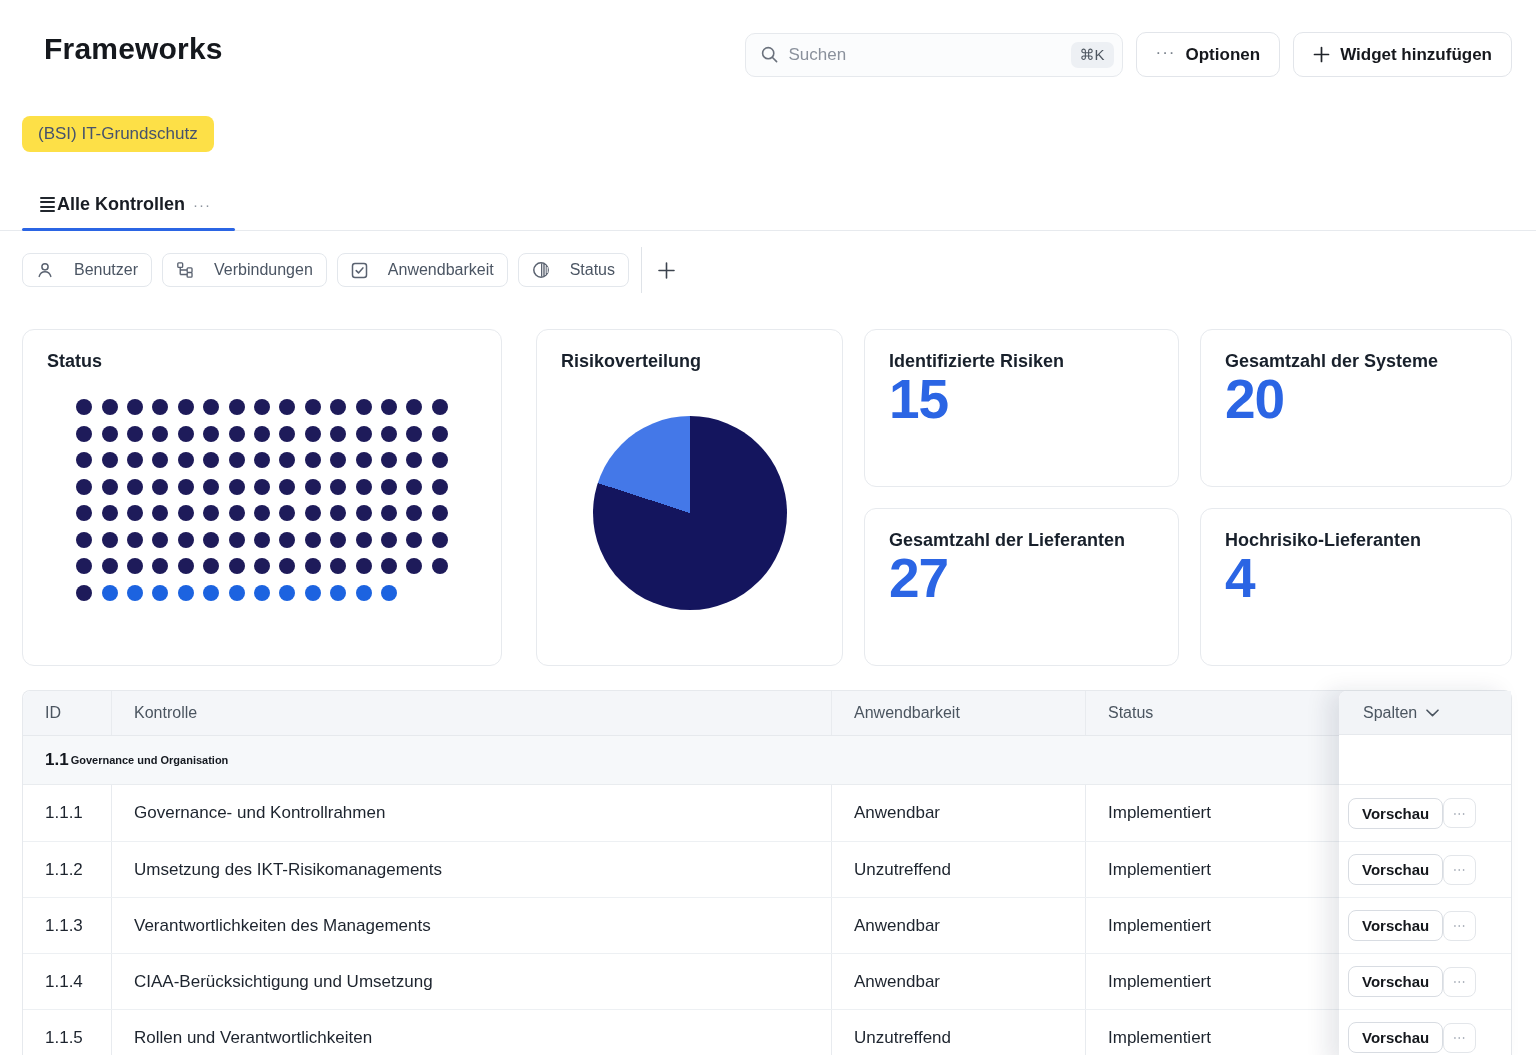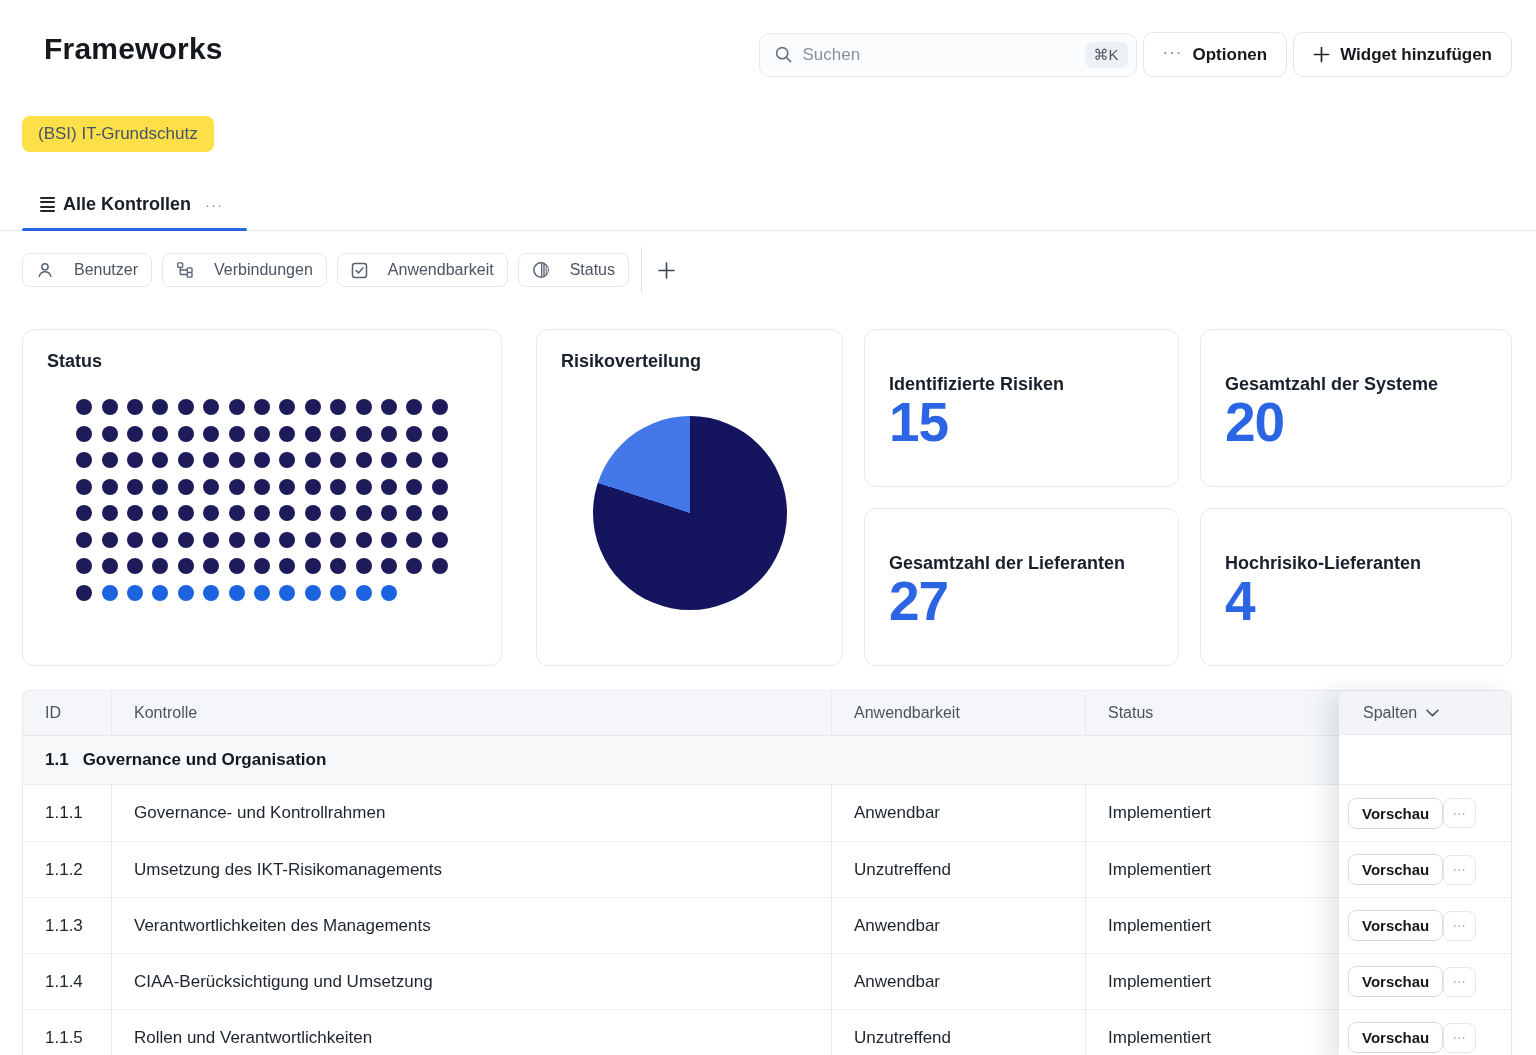--- a/index.html
+++ b/index.html
@@ -2,21 +2,21 @@
 <html style="--accent: #2b65e4;"><head>
 <meta charset="utf-8">
 <style>
   * { margin:0; padding:0; box-sizing:border-box; }
   html,body { width:1536px; height:1055px; overflow:hidden; background:#ffffff;
               font-family:"Liberation Sans", sans-serif; color:#1d242e; }
 
   
   .topbar { display:flex; align-items:flex-start; padding:32px 24px 0 44px; }
   .page-title { font-size:30px; font-weight:700; color:#15181d; letter-spacing:.2px; }
-  .topbar-right { margin-left:auto; display:flex; align-items:center; gap:6px; }
+  .topbar-right { margin-left:auto; display:flex; align-items:center; gap:13px; }
 
   .search-box { width:378px; height:44px; background:#fbfcfd; border:1px solid #e6e9ed;
     border-radius:10px; display:flex; align-items:center; padding:0 8px 0 14px; }
   .search-box input { border:none; outline:none; background:transparent; flex:1;
     font-size:17px; color:#30363f; font-family:inherit; }
   .search-box input::placeholder { color:#8a919c; }
   .kbd-badge { background:#edf0f4; border-radius:7px; padding:4px 9px; font-size:15px;
     color:#4e5660; white-space:nowrap; }
 
   .btn { height:45px; background:#fff; border:1px solid #e2e5ea; border-radius:10px;
@@ -24,21 +24,21 @@
     font-weight:600; color:#16181d; cursor:pointer; }
   .btn .ellipsis { color:#7a828c; font-size:17px; letter-spacing:1px; font-weight:400; transform:translateY(-2px); }
 
   
   .chip-row { margin:39px 0 0 22px; }
   .framework-chip { display:inline-block; background:#fde047; color:#46526d;
     font-size:17px; padding:8px 16px; border-radius:8px; }
 
   
   .tabbar { margin-top:33px; border-bottom:1px solid #e7eaee; position:relative; }
-  .tab { display:inline-flex; align-items:center; gap:8px; margin-left:22px;
+  .tab { display:inline-flex; align-items:center; gap:2px; margin-left:22px;
     padding:0 24px 15px 18px; position:relative; cursor:pointer; }
   .tab-label { font-size:18px; font-weight:600; color:#191d24; }
   .tab-more { color:#8d949e; font-size:15px; letter-spacing:1px; margin-left:6px; cursor:pointer; }
   .tab.active::after { content:""; position:absolute; left:0; right:0; bottom:-1px;
     height:3px; border-radius:2px; background:var(--accent,#2b65e4); }
   .hamburger { display:inline-flex; flex-direction:column; gap:2.4px; }
   .hamburger span { width:15px; height:2px; background:#21262d; border-radius:1px; }
 
   
   .filterbar { display:flex; align-items:center; padding:16px 0 0 22px; }
@@ -59,36 +59,36 @@
   .dot { width:16px; height:16px; border-radius:50%; }
   .legend { display:flex; justify-content:center; gap:36px; margin-top:29px; }
   .legend-item { display:flex; align-items:center; gap:4px; font-size:15px; color:#2a3140; }
   .legend-swatch { width:13px; height:13px; border-radius:50%; }
 
   .pie-card { width:312px; height:337px;margin-left:13px; }
   .pie { width:194px; height:194px; border-radius:50%; margin:44px auto 0 auto; }
 
   .stat-col { display:flex; flex-direction:column; gap:21px; }
   .stat-card { width:315px; height:158px; display:flex; flex-direction:column;
-    justify-content:center; padding:21px 24px 14px 24px; }
+    justify-content:flex-start; padding:21px 24px 14px 24px; }
   .stat-col:last-child .stat-card { width:312px; }
   .stat-label { font-size:18px; font-weight:600; color:#18202b; }
   .stat-value { font-size:55px; font-weight:700; color:var(--accent,#2b65e4); line-height:1; letter-spacing:-1px; }
 
   
   .table-wrap { margin:24px 24px 0 22px; width:1490px; border:1px solid #e6e9ed;
     border-bottom:none; border-radius:8px 8px 0 0; position:relative; background:#fff; }
   .thead, .trow { display:grid; grid-template-columns:88px 720px 254px 1fr; align-items:center; }
   .thead { height:44px; background:#f4f6f9; border-radius:8px 8px 0 0; }
   .th { font-size:16px; color:#4b5560; padding-left:22px; height:100%; display:flex; align-items:center; }
   .th + .th, .td + .td { border-left:1px solid #e8ebef; }
   .section-row { height:50px; background:#f6f8fa; display:flex; align-items:center;
     border-top:1px solid #e6e9ed; border-bottom:1px solid #e9ecef; padding-left:22px; }
   .section-id { font-size:17px; font-weight:700; color:#14181f; }
-  .section-title { font-size:17px; font-weight:700; color:#14181f; margin-left:14px; }
+  .section-title { font-size:11px; font-weight:700; color:#14181f; margin-left:2px; }
   .trow { height:56px; background:#fff; }
   .trow + .trow { border-top:1px solid #edf0f3; }
   .td { font-size:17px; color:#1d242e; padding-left:22px; height:100%; display:flex; align-items:center; }
 
   
   .actions-col { position:absolute; top:0; right:0; width:172px; bottom:0; background:#fff;
     box-shadow:-12px 0 22px rgba(20,30,55,.10); border-top-left-radius:8px; }
   .actions-head { height:44px; background:#f2f4f7; border-top-left-radius:8px;
     display:flex; align-items:center; gap:9px; padding-left:24px; font-size:16px;
     color:#4b5560; border-bottom:1px solid #e6e9ed; cursor:pointer; }

